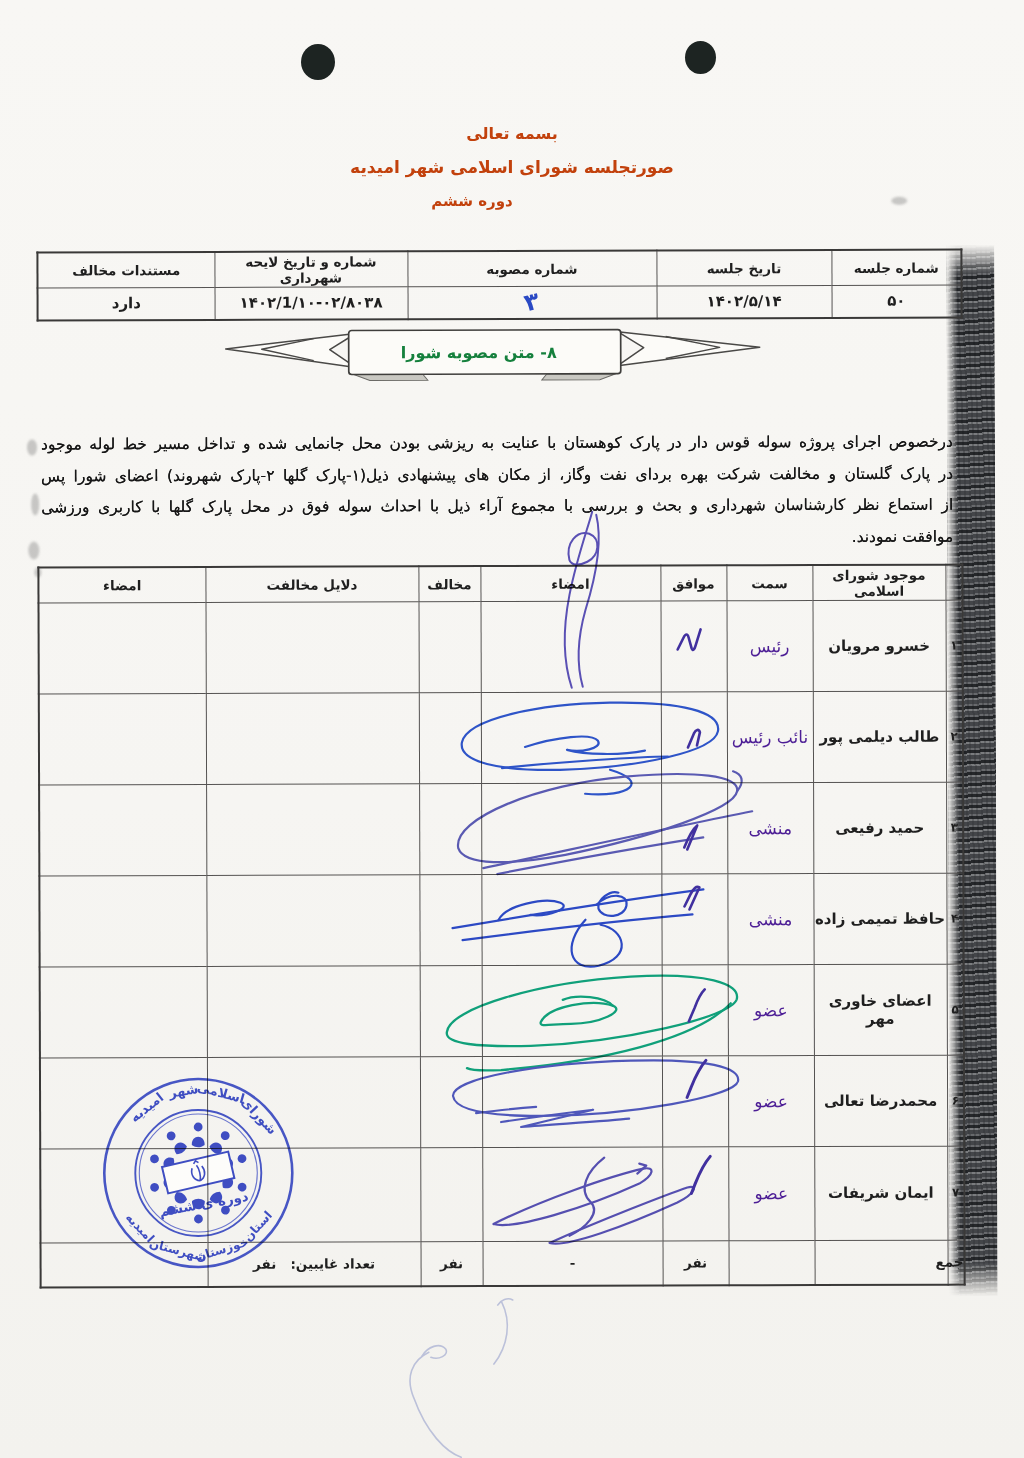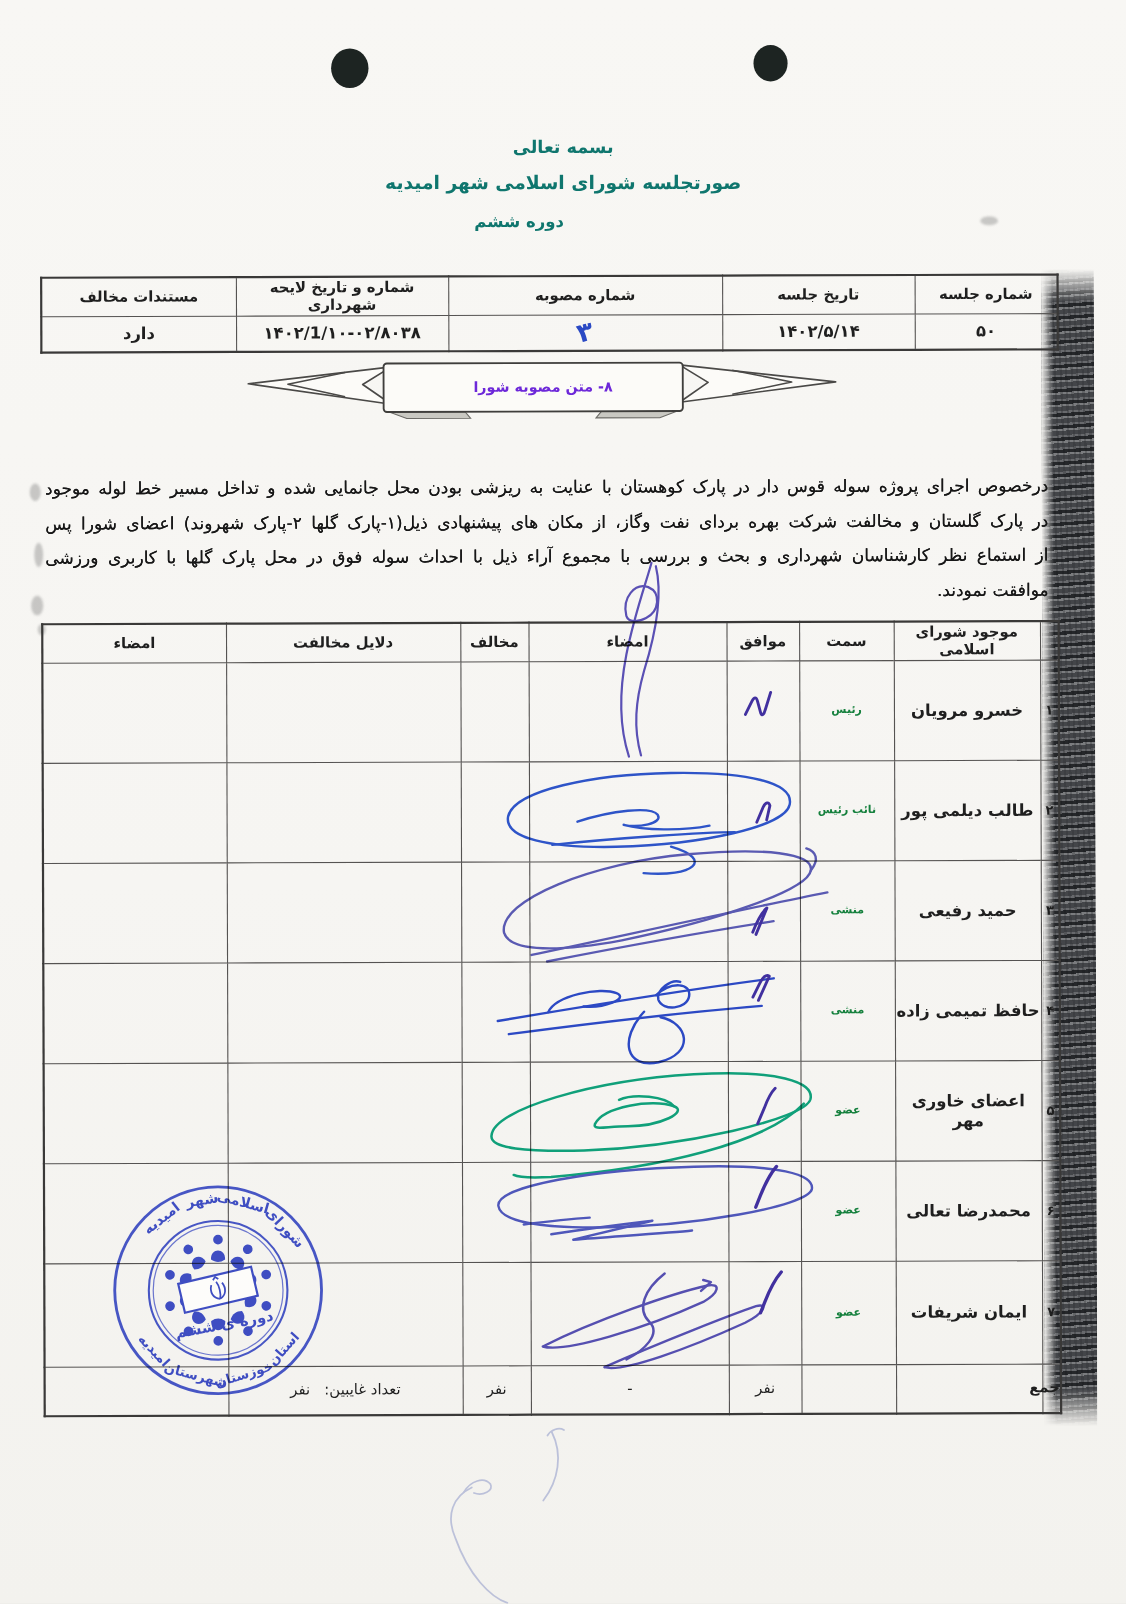--- a/index.html
+++ b/index.html
@@ -9,21 +9,21 @@
     font-family:"DejaVu Sans",sans-serif;
     -webkit-font-smoothing:antialiased;
   }
   .paper{position:absolute;inset:0;background:linear-gradient(180deg,#f8f7f4 0%,#f6f5f2 55%,#f3f2ee 100%);}
   .tilt{position:absolute;inset:0;transform:rotate(-0.18deg);transform-origin:512px 760px;}
 
   
   .hole{position:absolute;background:#1d2422;border-radius:50%;}
 
   
-  .hdr{position:absolute;width:100%;text-align:center;color:#0f766e;direction:rtl;}
+  .hdr{position:absolute;width:100%;text-align:center;color:#c2410c;direction:rtl;}
   .hdr-bismillah{top:124px;font-size:16px;font-weight:bold;}
   .hdr-title{top:157px;font-size:17px;font-weight:bold;}
   .hdr-term{top:192px;font-size:15px;font-weight:bold;left:-40px;}
 
   
   .edge-band{
     position:absolute;left:948px;top:246px;width:48px;height:1052px;
     background:
       linear-gradient(90deg, rgba(246,245,242,.95) 0px, rgba(246,245,242,0) 11px),
       repeating-linear-gradient(176deg, rgba(28,30,33,.9) 0 3px, rgba(125,127,130,.5) 3px 5px, rgba(58,60,64,.85) 5px 9px, rgba(90,92,96,.55) 9px 11px),
@@ -40,31 +40,31 @@
   .info-table{position:absolute;left:38px;top:250px;width:924px;border:2px solid #3a3938;}
   .info-table td{font-weight:bold;}
   .it-head td{font-size:13.5px;}
   .it-val td{font-size:15px;}
   .hand-num{display:inline-block;transform:rotate(-14deg);color:#2a49c4;font-size:24px;font-weight:bold;}
   .ltr{direction:ltr;unicode-bidi:isolate;}
 
   .members-table{position:absolute;left:38px;top:565px;width:924px;border:2px solid #3a3938;}
   .mt-head td{font-size:13.5px;font-weight:bold;}
   .mname{font-size:15px;font-weight:bold;border-radius:24px;}
-  .mrole{font-size:10px;font-weight:bold;color:#15803d;}
+  .mrole{font-size:17px;font-weight:normal;color:#4c1d95;}
   .rownum{font-size:12px;font-weight:bold;white-space:nowrap;}
-  .fcell{font-size:13.5px;font-weight:normal;}
+  .fcell{font-size:13.5px;font-weight:bold;}
   .jam{font-size:13.5px;}
 
   
   .banner-wrap{position:absolute;left:215px;top:322px;width:560px;height:72px;}
   .banner-label{
-    position:absolute;left:144px;top:8px;width:272px;height:44px;
+    position:absolute;left:129px;top:8px;width:272px;height:44px;
     display:flex;align-items:center;justify-content:center;
-    direction:rtl;font-size:13px;font-weight:bold;color:#6d28d9;
+    direction:rtl;font-size:16px;font-weight:bold;color:#15803d;
   }
 
   
   .resolution{
     position:absolute;left:42px;top:428px;width:912px;direction:rtl;
     color:#171717;font-size:15.5px;line-height:31.5px;
     text-shadow:0 0 .45px #222;
   }
   .resolution .rl{text-align:justify;text-align-last:justify;}
   .resolution .rl-last{text-align:right;text-align-last:right;}

